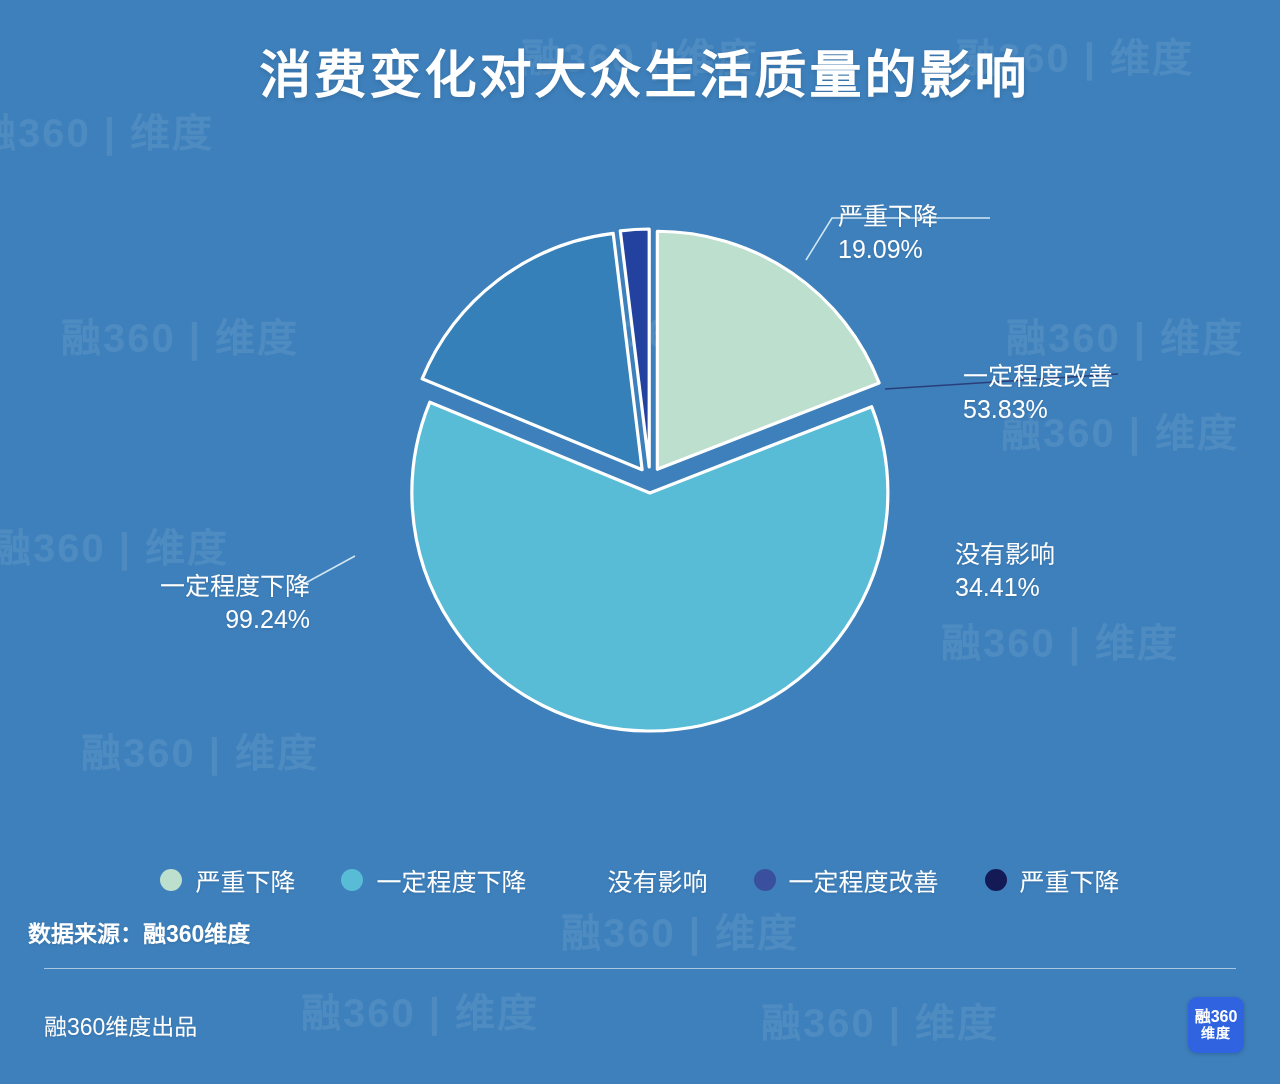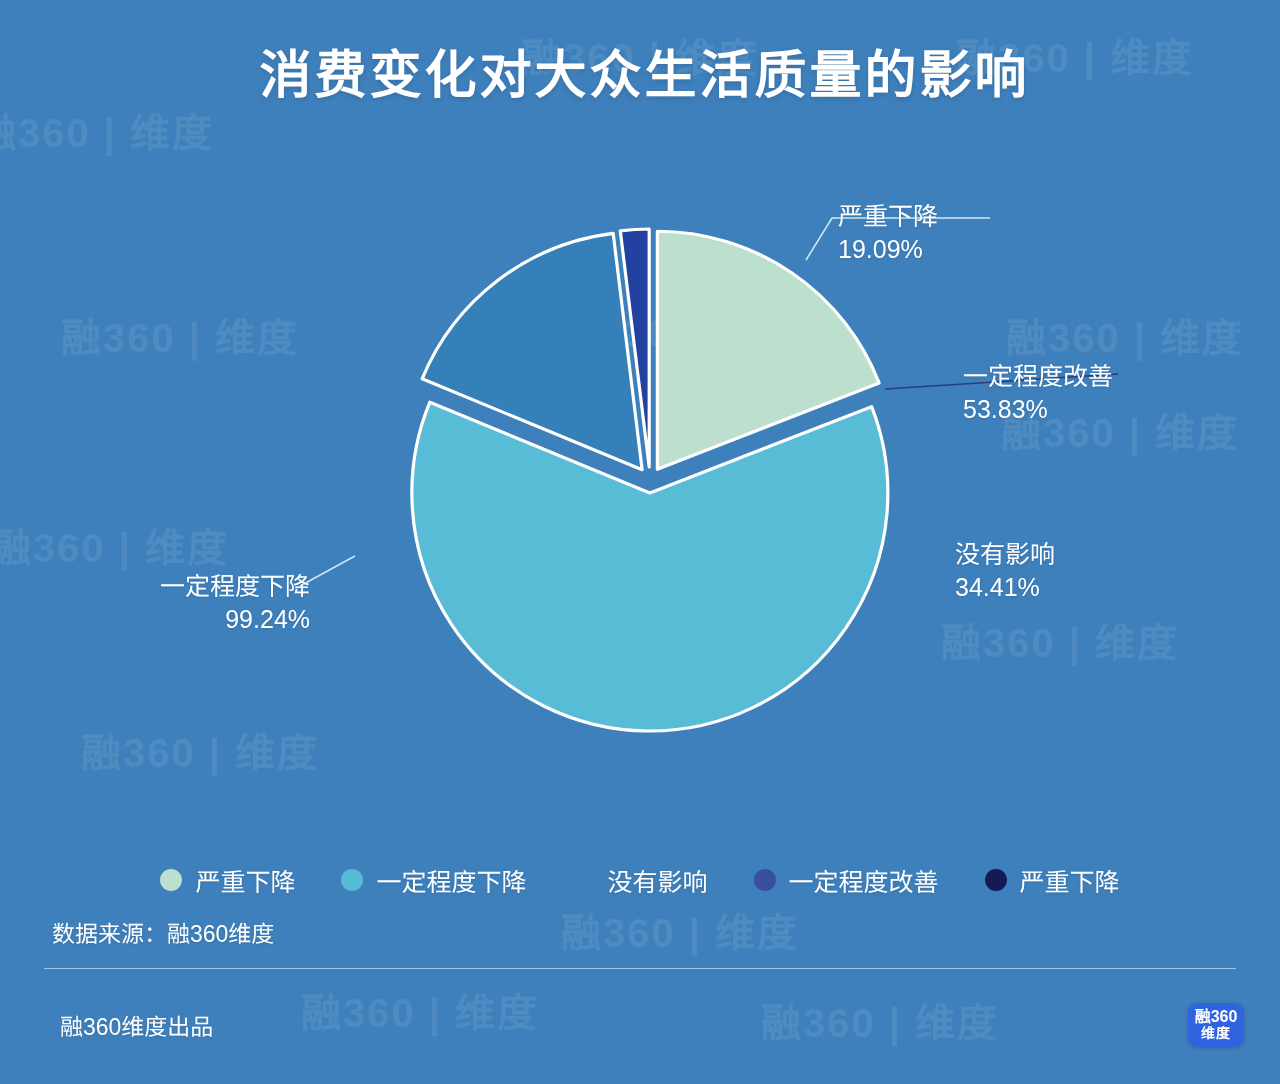--- a/index.html
+++ b/index.html
@@ -130,23 +130,24 @@
   .legend-label {
     font-size: 25px;
     color: #ffffff;
     white-space: nowrap;
     text-shadow: 0 1px 3px rgba(0,0,0,0.12);
   }
 
   
   #source-row {
     position: absolute;
-    left: 52px;
+    left: 28px;
     top: 915px;
     z-index: 3;
+    font-weight: bold;
   }
   #source-text {
     font-size: 23px;
     color: #ffffff;
     text-shadow: 0 1px 3px rgba(0,0,0,0.12);
   }
   #divider {
     position: absolute;
     left: 44px;
     right: 44px;
@@ -158,30 +159,29 @@
   #footer-row {
     position: absolute;
     left: 44px;
     right: 36px;
     top: 985px;
     height: 80px;
     display: flex;
     align-items: center;
     justify-content: space-between;
     z-index: 3;
-    margin-left: 16px;
   }
   #producer-text {
     font-size: 23px;
     color: #ffffff;
     text-shadow: 0 1px 3px rgba(0,0,0,0.12);
   }
   #brand-badge {
     width: 56px;
-    height: 44px;
+    height: 56px;
     border-radius: 9px;
     background: #2f63e0;
     display: flex;
     flex-direction: column;
     align-items: center;
     justify-content: center;
     line-height: 1.05;
     box-shadow: 0 1px 4px rgba(0,0,0,0.2);
   }
   .badge-line-1 { font-size: 16px; font-weight: bold; color: #ffffff; }

